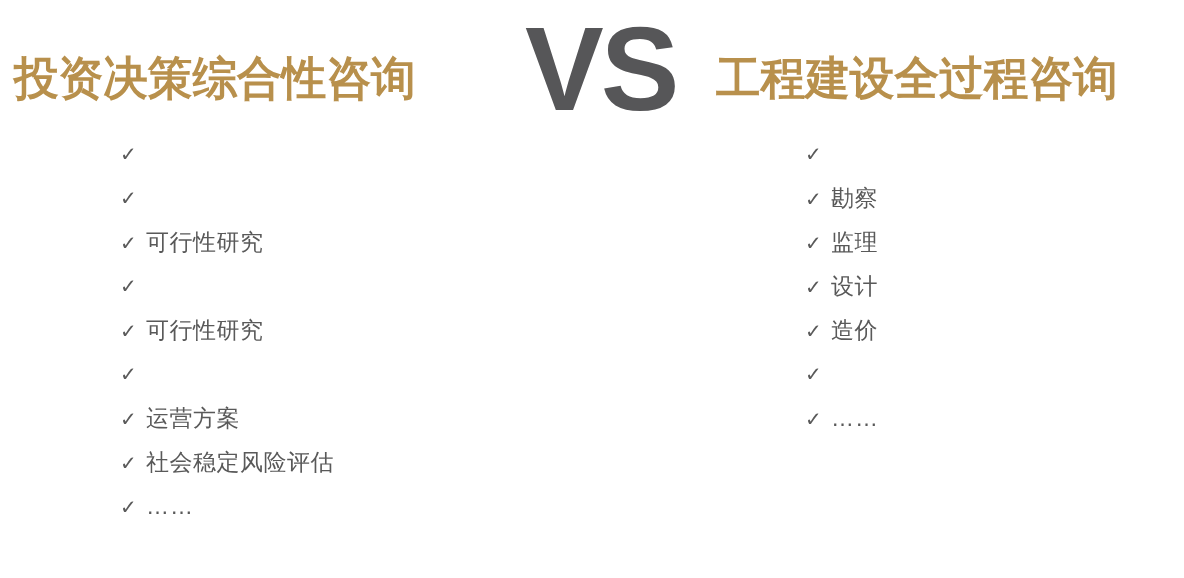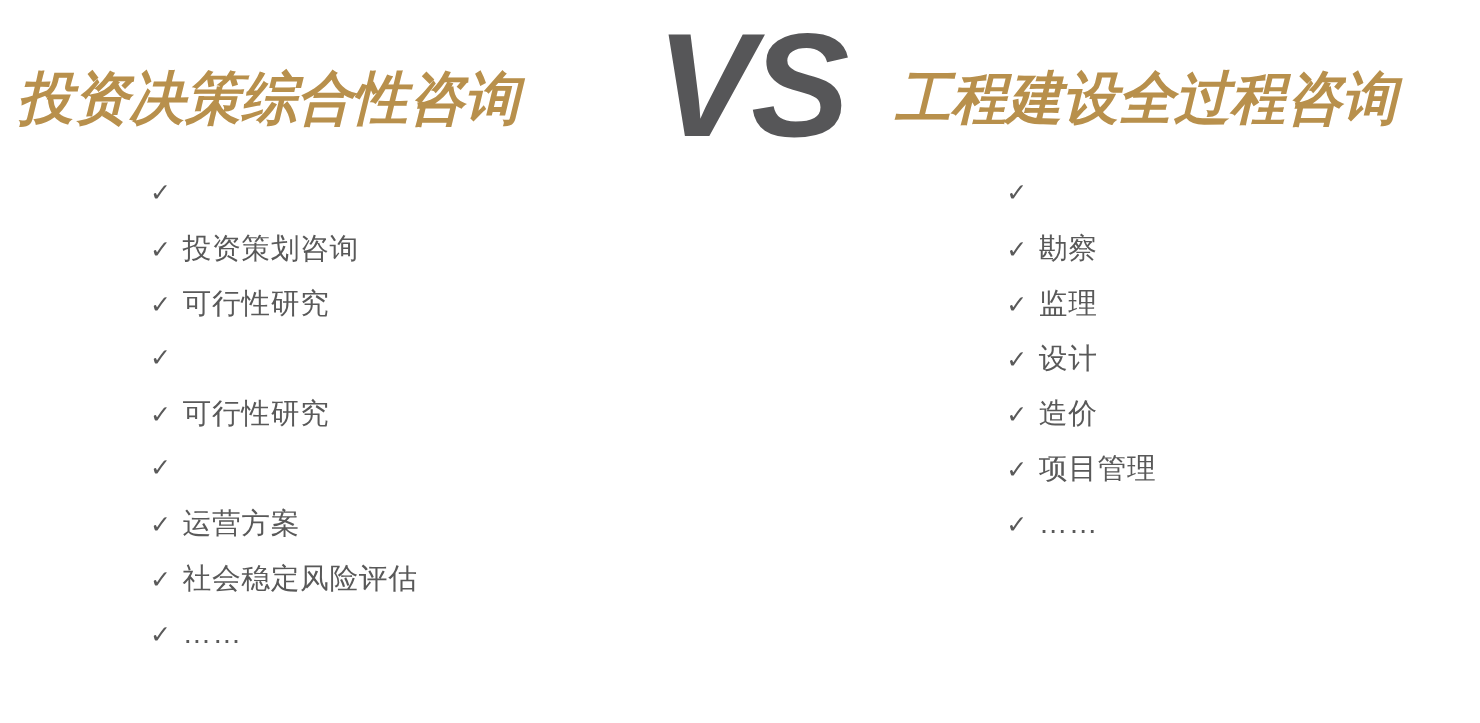--- a/index.html
+++ b/index.html
@@ -22,21 +22,20 @@
     background: #ffffff;
   }
 
   
   .header {
     position: absolute;
     left: 0;
     top: 0;
     width: 1184px;
     height: 132px;
-    font-style: italic;
   }
 
   .title {
     position: absolute;
     font-weight: bold;
     font-size: 46px;
     line-height: 56px;
     letter-spacing: 0px;
     white-space: nowrap;
     color: #b8904c;
@@ -136,21 +135,20 @@
 
   <div class="columns">
 
     <div class="column column-left">
       <ul class="list" id="left-list">
           <li class="list-item">
             <span class="check-icon">✓</span>
           </li>
           <li class="list-item">
             <span class="check-icon">✓</span>
-            <span class="item-label">投资策划咨询</span>
           </li>
           <li class="list-item">
             <span class="check-icon">✓</span>
             <span class="item-label">可行性研究</span>
           </li>
           <li class="list-item">
             <span class="check-icon">✓</span>
           </li>
           <li class="list-item">
             <span class="check-icon">✓</span>
@@ -190,21 +188,20 @@
           <li class="list-item">
             <span class="check-icon">✓</span>
             <span class="item-label">设计</span>
           </li>
           <li class="list-item">
             <span class="check-icon">✓</span>
             <span class="item-label">造价</span>
           </li>
           <li class="list-item">
             <span class="check-icon">✓</span>
-            <span class="item-label">项目管理</span>
           </li>
           <li class="list-item">
             <span class="check-icon">✓</span>
             <span class="item-label ellipsis-label">……</span>
           </li>
         </ul>
     </div>
 
   </div>
 

